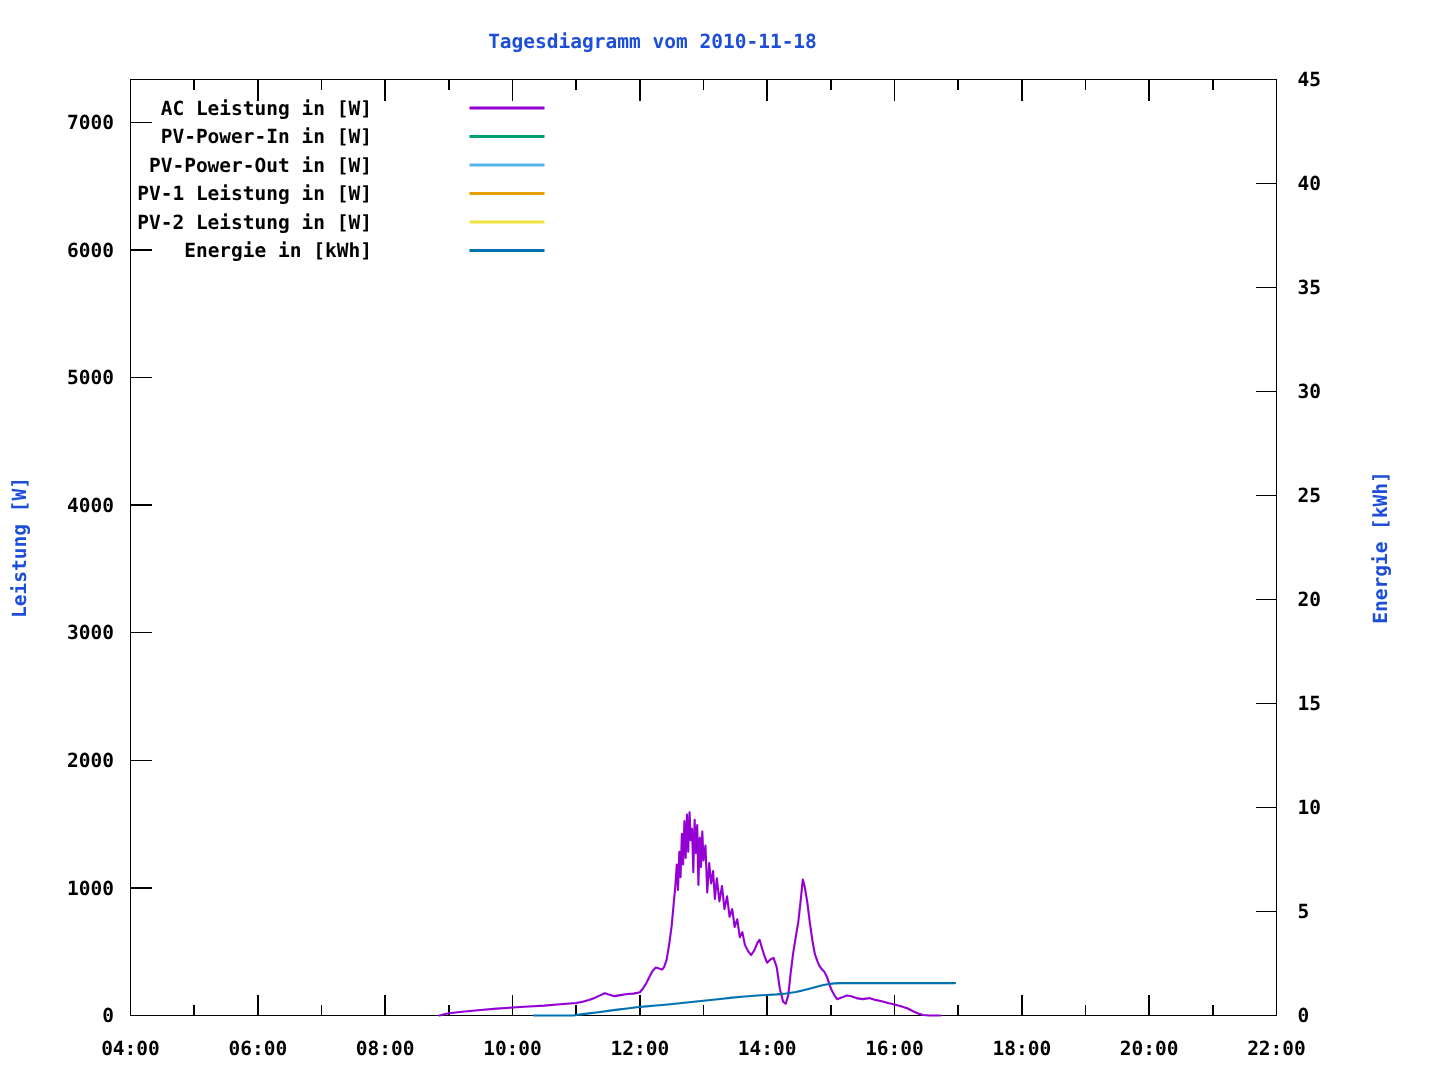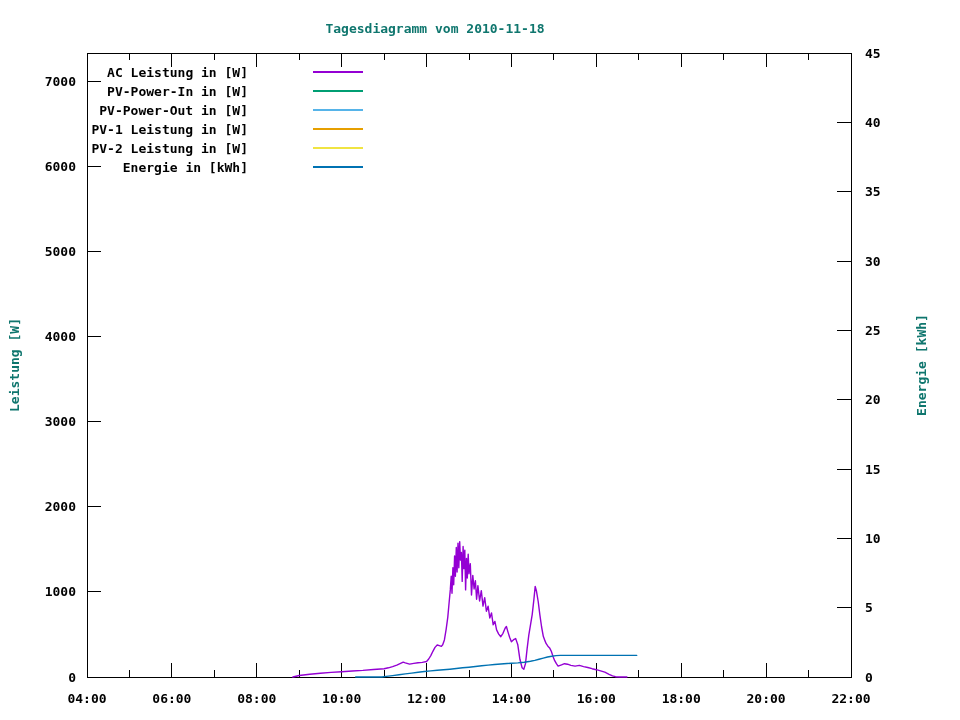--- a/index.html
+++ b/index.html
@@ -1,18 +1,18 @@
 <!DOCTYPE html>
 <html><head>
 <meta charset="utf-8">
 <style>
   html,body{margin:0;padding:0;background:#fff;}
   .page{
     position:relative;width:960px;height:720px;background:#ffffff;overflow:hidden;
-    font-family:"DejaVu Sans Mono","Liberation Mono",monospace;font-weight:bold;color:#0f766e;
+    font-family:"DejaVu Sans Mono","Liberation Mono",monospace;font-weight:bold;color:#1d4ed8;
   }
   .chart-title{
     position:absolute;top:21px;left:0;width:870px;text-align:center;
     font-size:13px;letter-spacing:0px;
   }
   .ylabel{
     position:absolute;top:365px;left:14px;transform:translate(-50%,-50%) rotate(-90deg);
     font-size:13px;white-space:nowrap;
   }
   .y2label{

